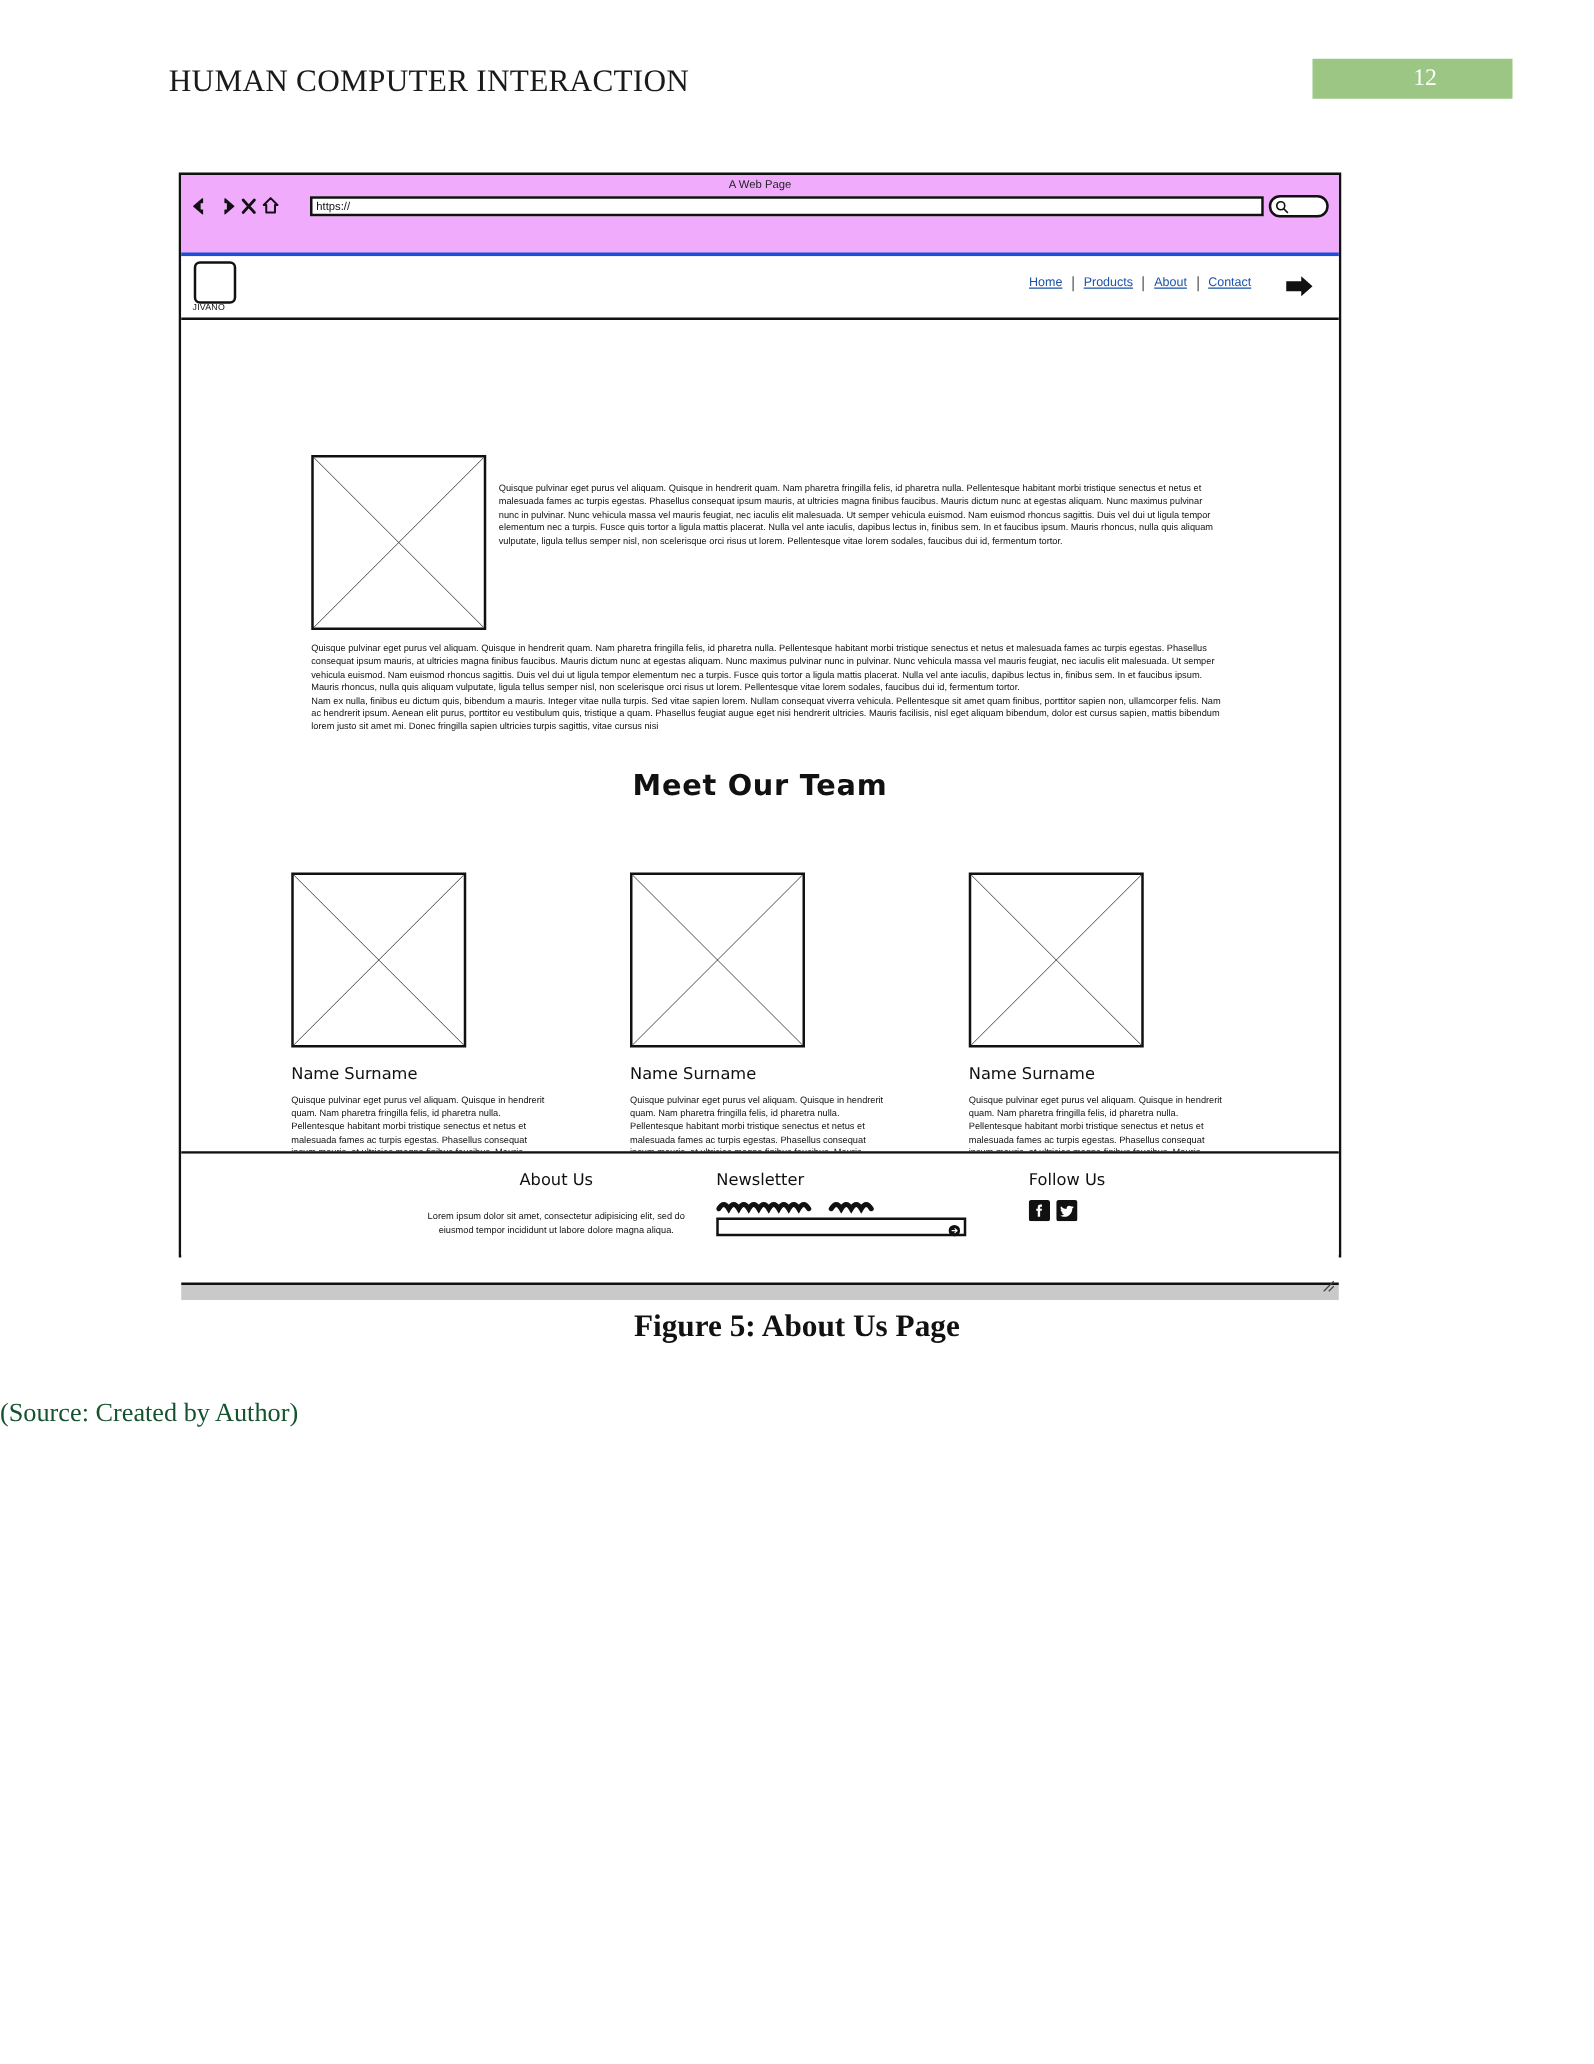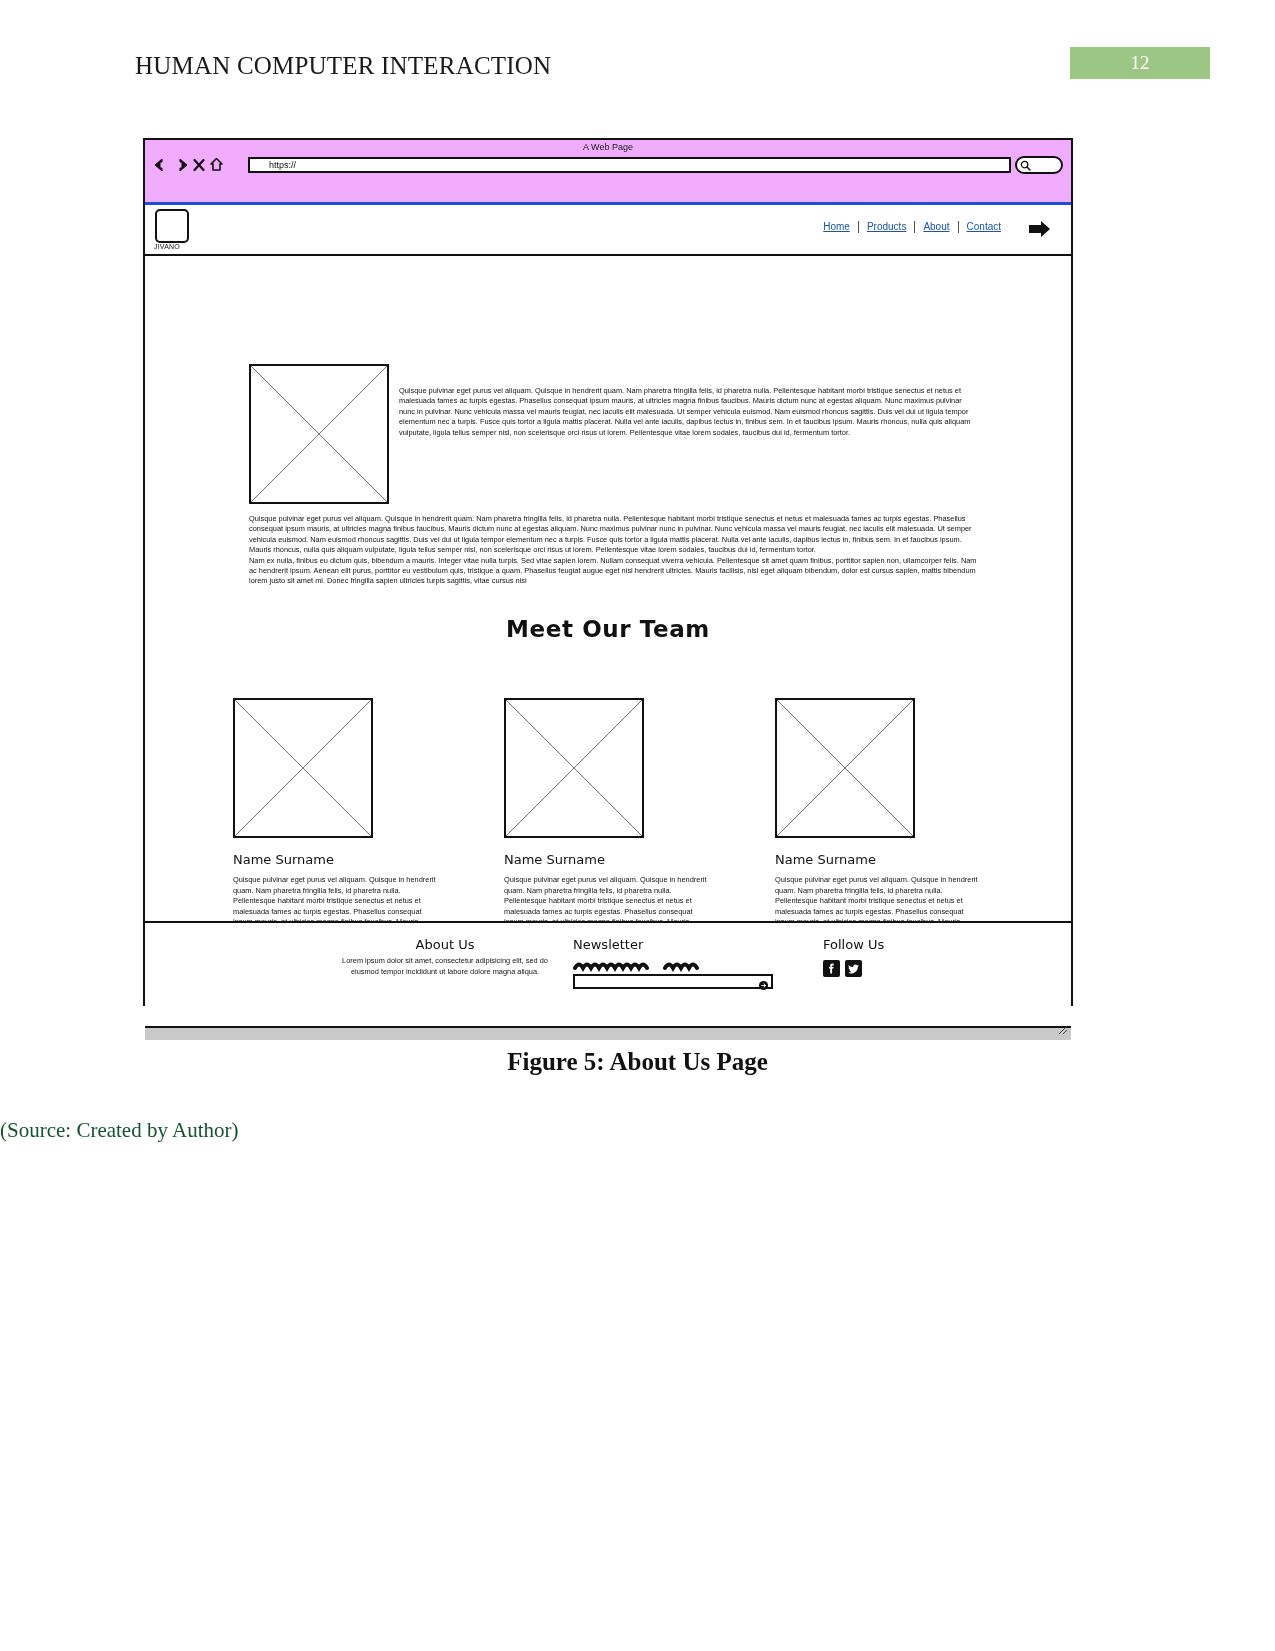--- a/index.html
+++ b/index.html
@@ -39,20 +39,21 @@
     top: -5px;
     width: 140px;
     height: 32px;
     background: #9cc684;
     color: #ffffff;
     font-family: "Liberation Serif", serif;
     font-size: 19px;
     display: flex;
     align-items: center;
     justify-content: center;
+    padding-left: 20px;
   }
 
   
   .browser-window {
     position: absolute;
     left: 143px;
     top: 138px;
     width: 930px;
     height: 868px;
     border: 2px solid #111;
@@ -89,21 +90,21 @@
     position: absolute;
     left: 103px;
     top: 17px;
     width: 763px;
     height: 16px;
     background: #fff;
     border: 2px solid #111;
     box-sizing: border-box;
     font-size: 9px;
     line-height: 12px;
-    padding: 0 19px;
+    padding: 0 3px;
     color: #111;
     font-family: "Liberation Sans", sans-serif;
     overflow: hidden;
     white-space: nowrap;
   }
   .search-pill {
     position: absolute;
     right: 8px;
     top: 16px;
     width: 48px;
@@ -269,21 +270,21 @@
     top: 14px;
   }
   .footer-title {
     font-size: 13px;
     color: #111;
     font-family: "DejaVu Sans", sans-serif;
     text-align: center;
   }
   .footer-about { left: 180px; width: 240px; }
   .footer-about .footer-body {
-    margin-top: 4px;
+    margin-top: 16px;
     font-size: 7.4px;
     line-height: 10.5px;
     text-align: center;
     color: #111;
     padding: 0 16px;
   }
   .footer-news { left: 428px; width: 240px; }
   .footer-news .footer-title { text-align: left; }
   .scribble { margin-top: 6px; height: 12px; }
   .news-input {

